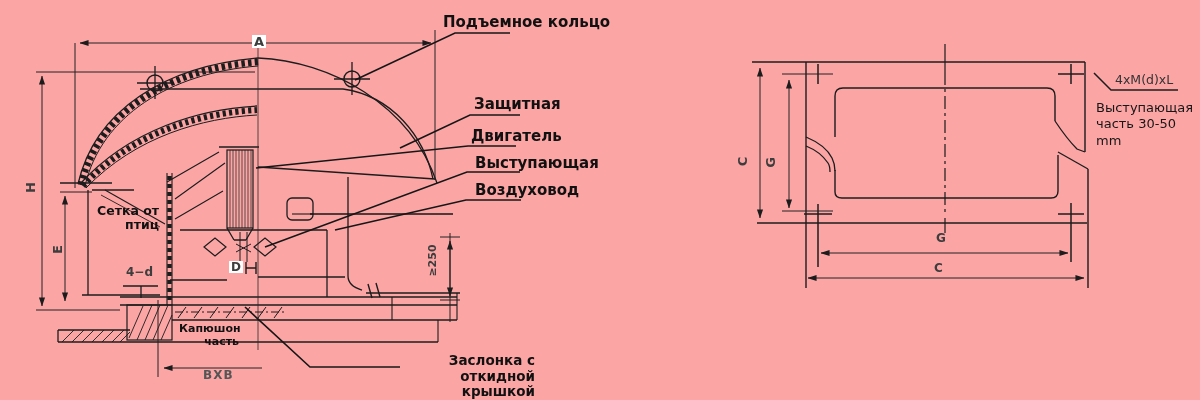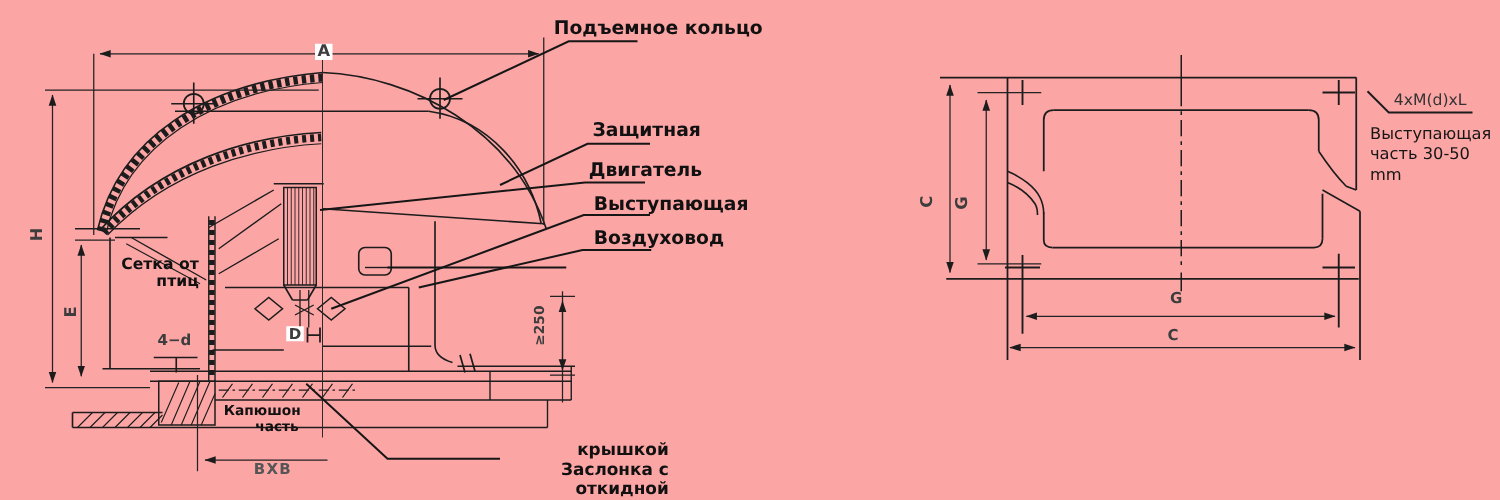--- a/index.html
+++ b/index.html
@@ -194,22 +194,22 @@
     <span style="display:block">Сетка от</span>
     <span style="display:block">птиц</span>
   </div>
 
   <div class="lbl lbl2" style="left:179px; top:323px; width:60px; font-size:11px">
     <span style="display:block">Капюшон</span>
     <span style="display:block">часть</span>
   </div>
 
   <div class="lbl lbl2" style="left:390px; top:353px; width:145px; font-size:13.5px">
+    <span style="display:block">Заслонка с откидной</span>
     <span style="display:block">крышкой</span>
-    <span style="display:block">Заслонка с откидной</span>
   </div>
 
   <div class="dim onwhite" style="left:252px; top:35px">A</div>
   <div class="dim rot" style="left:20px; top:181px; width:20px">H</div>
   <div class="dim rot" style="left:47px; top:243px; width:20px">E</div>
   <div class="dim onwhite small" style="left:229px; top:261px">D</div>
   <div class="dim small" style="left:126px; top:266px">4−d</div>
   <div class="dim rot tiny" style="left:412px; top:255px; width:40px">≥250</div>
   <div class="dim small" style="left:203px; top:369px; letter-spacing:1px; color:#555">BXB</div>
 

